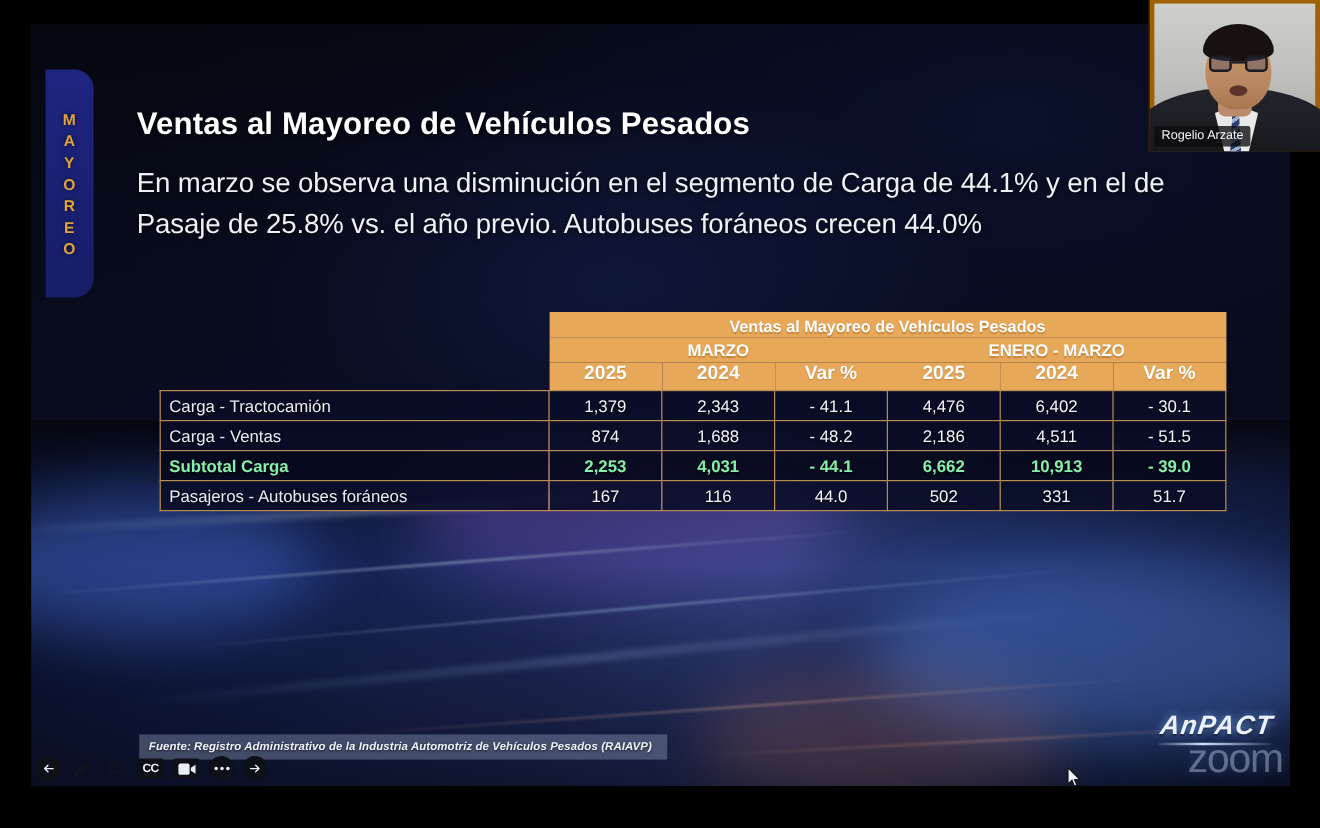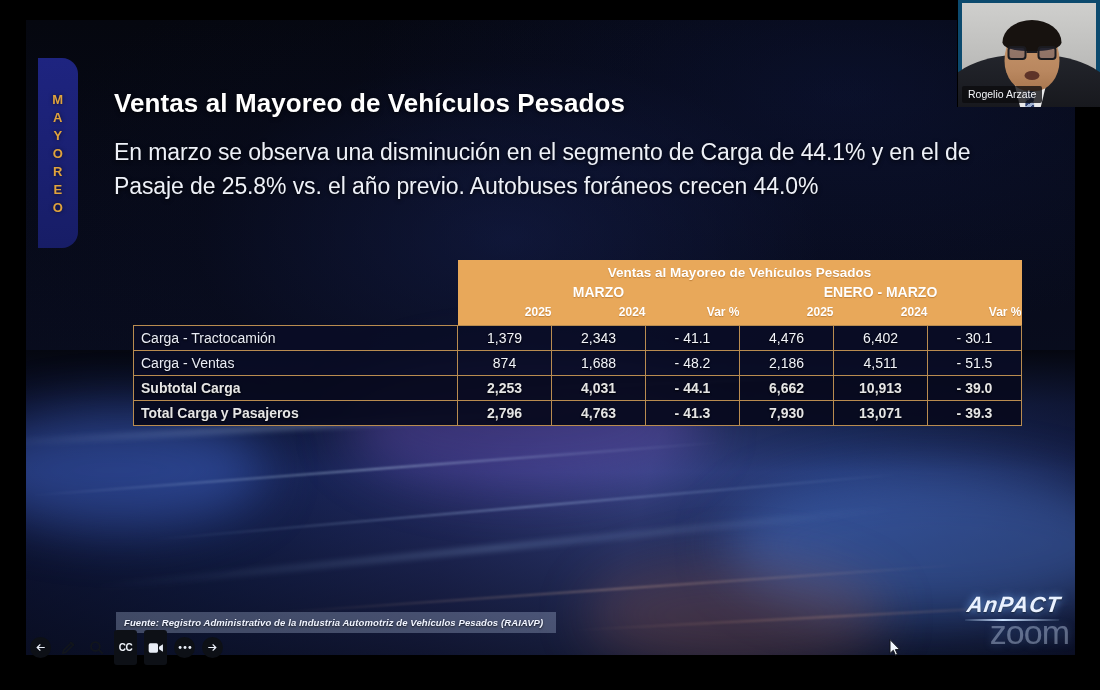--- a/index.html
+++ b/index.html
@@ -90,40 +90,40 @@
   
   .hdr-band td {
     background: #e8a85a;
     color: #ffffff; font-weight: 700;
     text-align: center; font-size: 13.5px;
     padding: 0; border: none;
     text-shadow: 0 1px 1px rgba(120,60,0,.35);
   }
   .hdr-title td { height: 21px; font-size: 13.5px; padding-top: 4px; }
   .hdr-group td { height: 21px; font-size: 14px; margin-top: 35px; }
-  .hdr-cols  td { height: 23px; font-size: 12px; padding-bottom: 3px; text-align: right; }
+  .hdr-cols  td { height: 23px; font-size: 16px; padding-bottom: 3px; }
   .hdr-band td.blank { background: transparent; }
 
   
   table.data tbody td {
     border: 1px solid #b98c50;
     height: 25px;
     font-size: 14px;
     color: #f2f4fa;
     text-align: center;
     background: rgba(9,13,37,.88);
     text-shadow: 0 1px 2px rgba(0,0,0,.9);
     overflow: hidden; white-space: nowrap;
   }
   table.data tbody td.lbl {
     text-align: left; padding-left: 7px;
     color: #e9ecf5;
   }
   table.data tbody tr.bold td {
-    font-weight: 700; color: #e5e5e5;
+    font-weight: 700; color: #86efac;
     background: rgba(7,10,30,.94);
   }
 
   
   .src-note {
     position: absolute; left: 90px; top: 592px;
     width: 440px; height: 21px;
     background: rgba(190,205,235,.30);
     display: flex; align-items: center;
     padding-left: 8px;
@@ -159,30 +159,30 @@
     position: absolute; left: 30px; top: 630px;
     display: flex; align-items: center; gap: 7px;
     z-index: 6;
   }
   .ctl {
     width: 21px; height: 21px; border-radius: 50%;
     background: #0d1016;
     display: flex; align-items: center; justify-content: center;
     color: #e9eef7;
   }
-  .ctl.sq { border-radius: 3px; width: 23px; height: 35px; }
+  .ctl.sq { border-radius: 3px; width: 23px; height: 17px; }
   .ctl.plain { background: transparent; }
   .ctl svg { display: block; }
   .cc-txt { font-size: 10px; font-weight: 700; letter-spacing: -.5px; color: #eef2f9; }
 
   
   .webcam {
     position: absolute; right: 0; top: 0;
-    width: 143px; height: 107px;
-    background: #0c4a6e;
+    width: 143px; height: 126px;
+    background: #a16207;
     overflow: hidden;
     border-left: 1px solid #000;
   }
   .cam-scene { position: absolute; inset: 3px 4px 3px 4px; background:
       linear-gradient(180deg,#cfcfcd 0%, #bdbdbb 55%, #a9a9a8 100%); }
   
   .cam-suit {
     position: absolute; left: -16px; bottom: -6px; right: -16px; height: 56px;
     background: linear-gradient(180deg,#23252c 0%,#17181d 100%);
     border-radius: 52% 52% 0 0 / 70% 70% 0 0;
@@ -333,28 +333,28 @@
           </tr>
           <tr class="bold">
             <td class="lbl">Subtotal Carga</td>
             <td>2,253</td>
             <td>4,031</td>
             <td>- 44.1</td>
             <td>6,662</td>
             <td>10,913</td>
             <td>- 39.0</td>
           </tr>
-          <tr class="bold">
-            <td class="lbl">Total Carga y Pasajeros</td>
-            <td>2,796</td>
-            <td>4,763</td>
-            <td>- 41.3</td>
-            <td>7,930</td>
-            <td>13,071</td>
-            <td>- 39.3</td>
+          <tr>
+            <td class="lbl">Pasajeros - Autobuses foráneos</td>
+            <td>167</td>
+            <td>116</td>
+            <td>44.0</td>
+            <td>502</td>
+            <td>331</td>
+            <td>51.7</td>
           </tr>
         </tbody>
       </table>
     </div>
 
     <div class="src-note">
       <span>Fuente: Registro Administrativo de la Industria Automotriz de Vehículos Pesados (RAIAVP)</span>
     </div>
 
     <div class="anpact">

